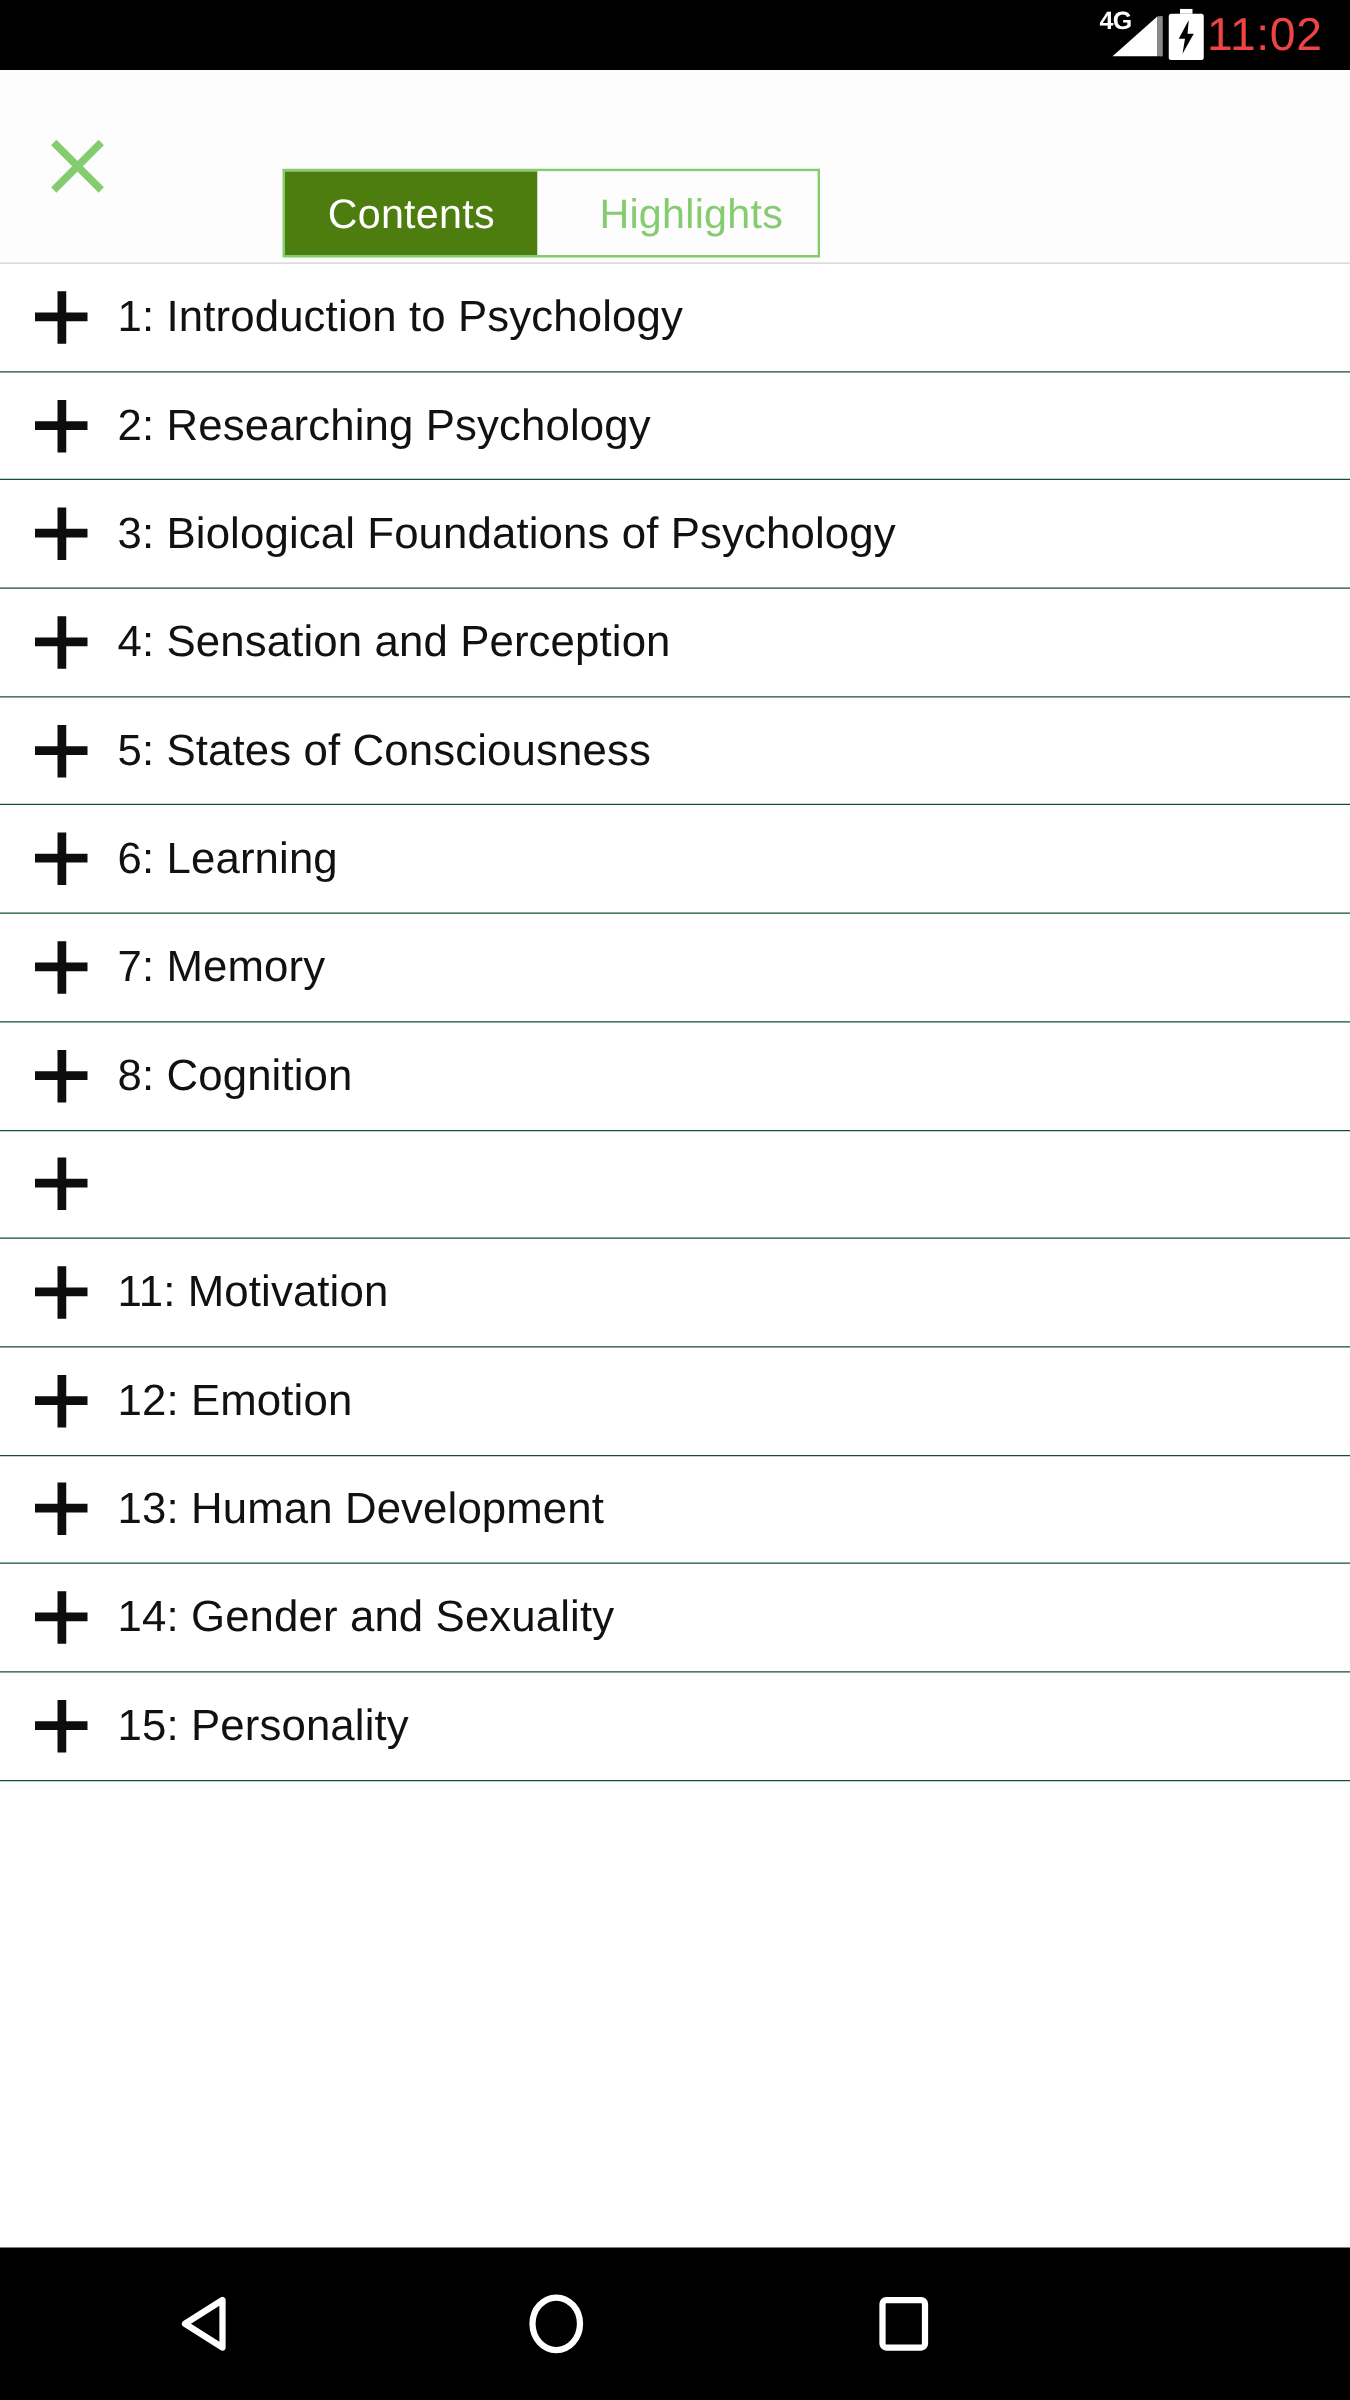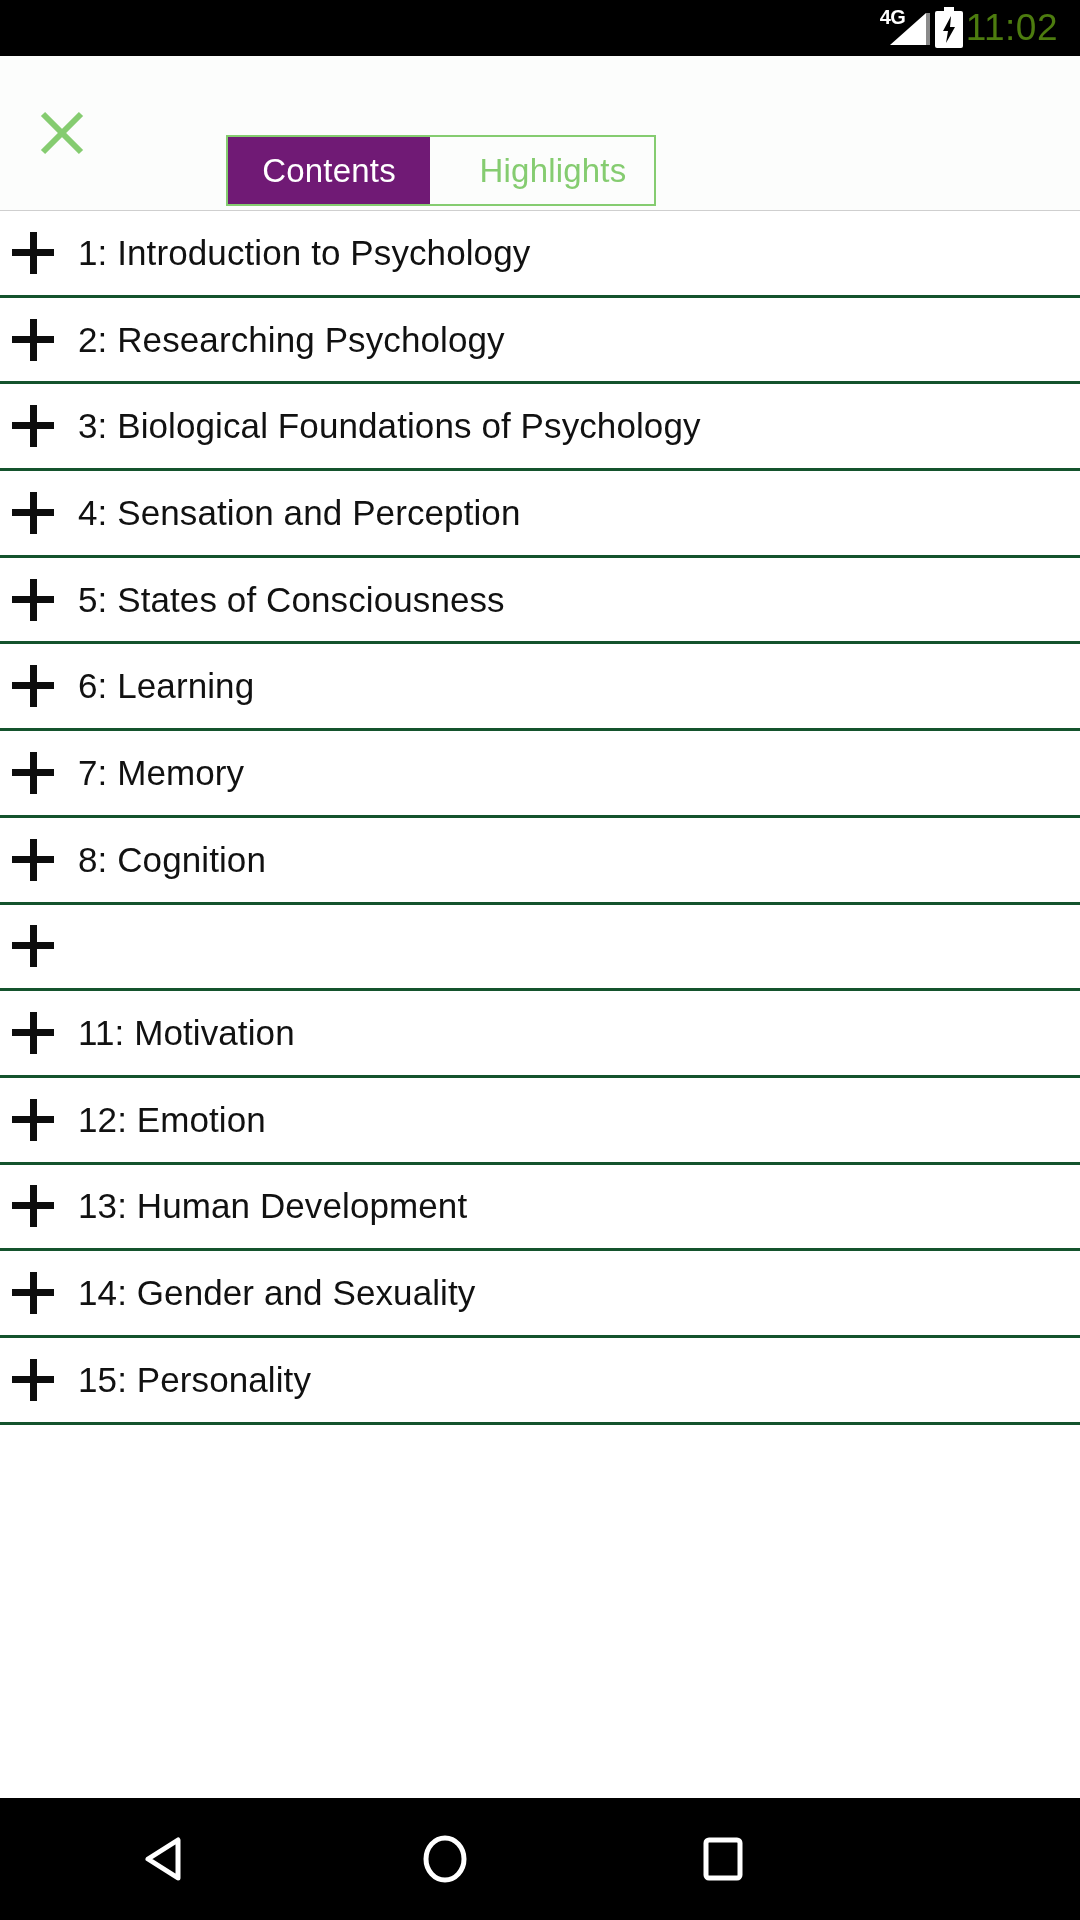--- a/index.html
+++ b/index.html
@@ -26,21 +26,21 @@
   }
   .status-right { display:flex; align-items:center; gap:2px;text-decoration:underline; }
   .net-ico { position:relative; width:52px; height:38px; display:block; }
   .net-label {
     position:absolute; left:0px; top:-2px;
     font-size:20px; font-weight:700; color:#ffffff;
     letter-spacing:-0.5px; line-height:20px;
   }
   .battery-ico { width:30px; height:42px; position:relative; display:block; }
   .clock {
-    color:#4d7c0f; font-size:37px; font-weight:400;
+    color:#ef4444; font-size:37px; font-weight:400;
     letter-spacing:0.5px; line-height:42px;text-align:center;
   }
 
   
   .header {
     flex:0 0 155px;
     background:#fcfdfc;
     border-bottom:1px solid #cfcfcf;
     position:relative;
     display:flex; align-items:center;
@@ -62,41 +62,41 @@
   }
   .seg-tab {
     flex:1 1 0;
     display:flex; align-items:center; justify-content:center;
     font-size:33px;
     letter-spacing:0.2px;
     cursor:pointer;
     user-select:none;
   }
   .seg-tab.active {
-    background:#701a75;
+    background:#4d7c0f;
     color:#ffffff;
     text-align:center;
   }
   .seg-tab.inactive {
     background:#fcfdfc;
     color:#85cc70;
     padding-left:22px;
   }
 
   
   .toc-list {
     flex:1 1 auto;
     background:#ffffff;
     overflow:hidden;
   }
   .toc-row {
     height:86.7px;
     display:flex; align-items:center;
-    border-bottom:3px solid #14532d;
-    padding-left:12px;
+    border-bottom:1px solid #14532d;
+    padding-left:28px;
     cursor:pointer;
   }
   .plus-ico {
     width:42px; height:42px;
     flex:0 0 42px;
     position:relative;
     margin-right:24px;
   }
   .plus-ico::before, .plus-ico::after {
     content:""; position:absolute; background:#0d0d0d;

